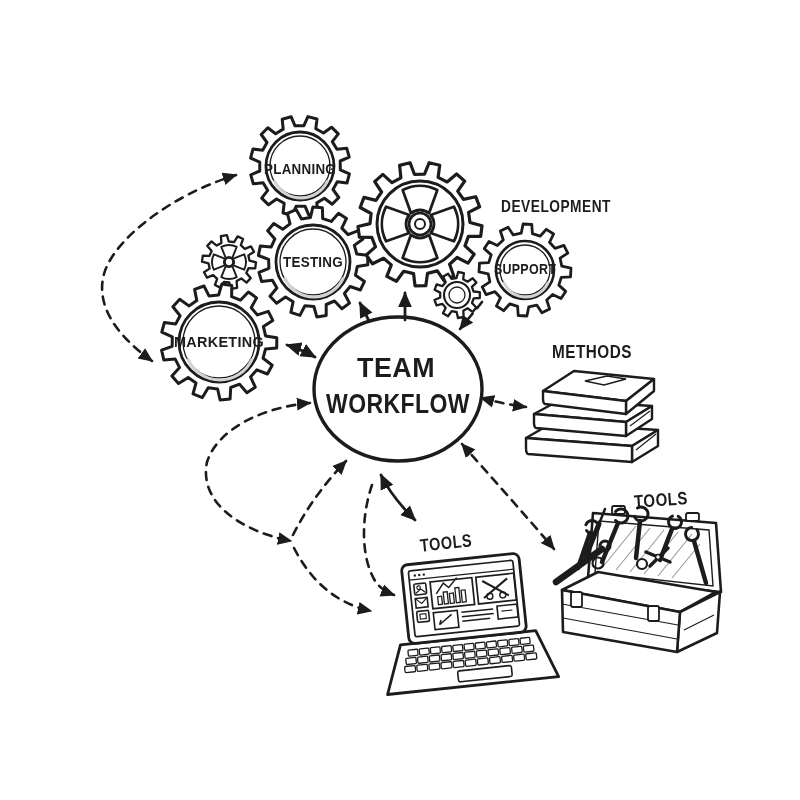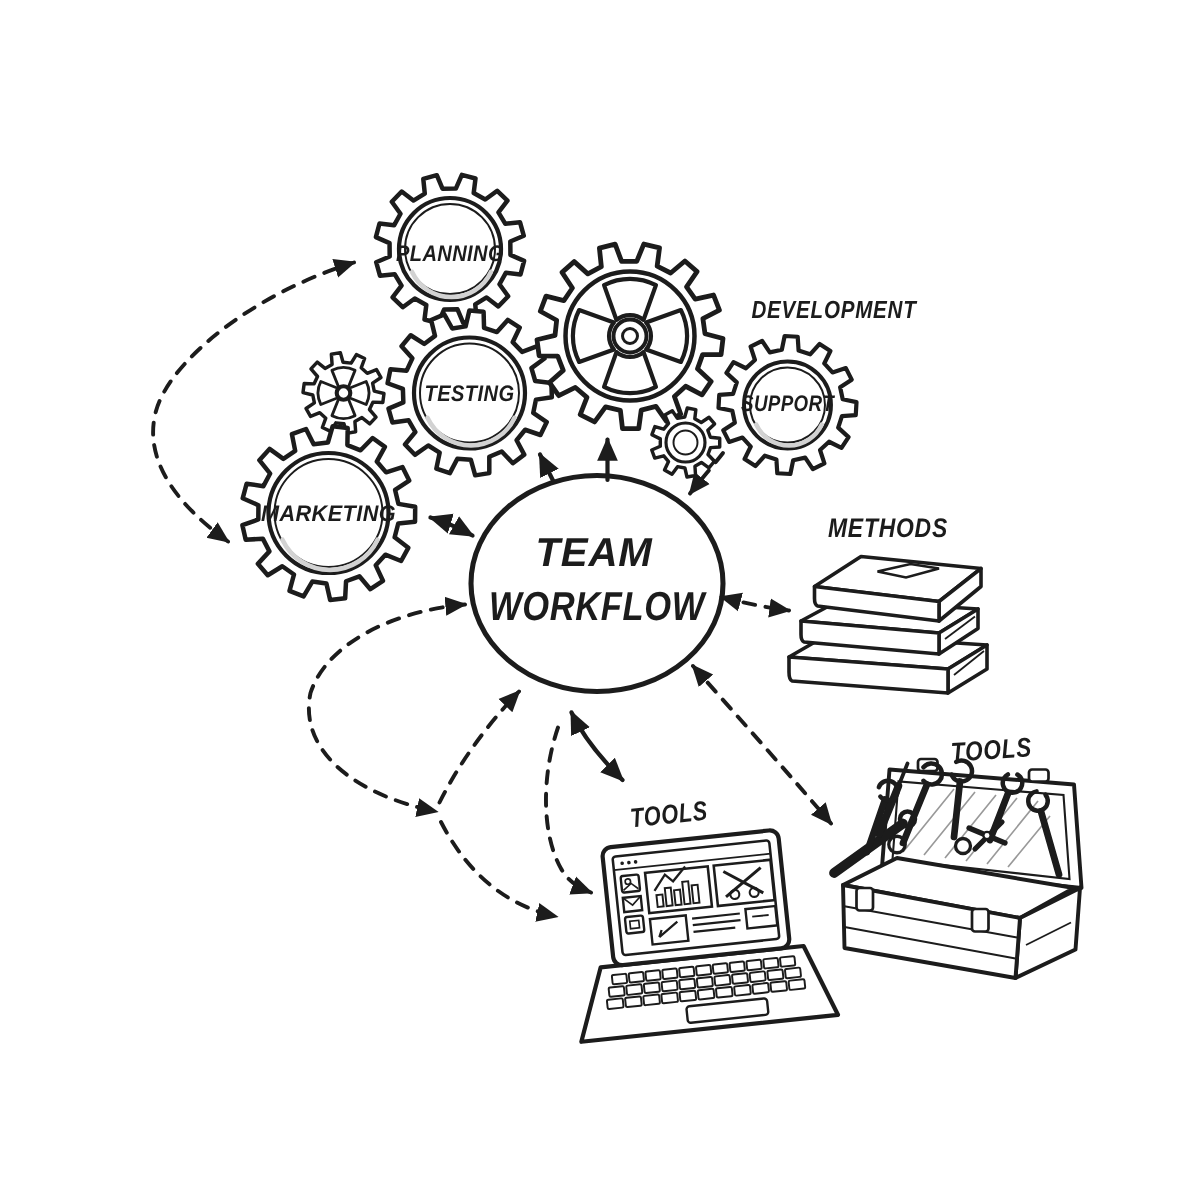--- a/index.html
+++ b/index.html
@@ -1,17 +1,17 @@
 <!DOCTYPE html>
 <html style="--ink: #1c1c1c; --shade: #d2d2d2; --paper: #ffffff;"><head>
 <meta charset="utf-8">
 <style>
   :root{ --ink:#1c1c1c; --shade:#d2d2d2; --paper:#ffffff; }
   html,body{margin:0;padding:0;background:#fff;}
-  .stage{width:800px;height:800px;position:relative;background:var(--paper);font-style:italic;}
+  .stage{width:800px;height:800px;position:relative;background:var(--paper);}
   svg{display:block;}
   svg text{font-family:"Liberation Sans",sans-serif;font-weight:700;fill:var(--ink);text-anchor:middle;}
   .gear-label{font-size:15px;letter-spacing:.3px;}
   .center-line{font-size:27px;letter-spacing:.5px;}
   .free-label{font-size:18px;letter-spacing:.6px;}
   .dev-label{font-size:16.5px;letter-spacing:.6px;}
   .teeth{fill:#fff;stroke:var(--ink);stroke-linejoin:round;}
   .dashed{fill:none;stroke:var(--ink);stroke-width:2.6;stroke-dasharray:8 7;stroke-linecap:round;}
   .solid-arrow{fill:none;stroke:var(--ink);stroke-width:2.8;stroke-linecap:round;}
   .white-shape{fill:#fff;stroke:var(--ink);stroke-linejoin:round;}

